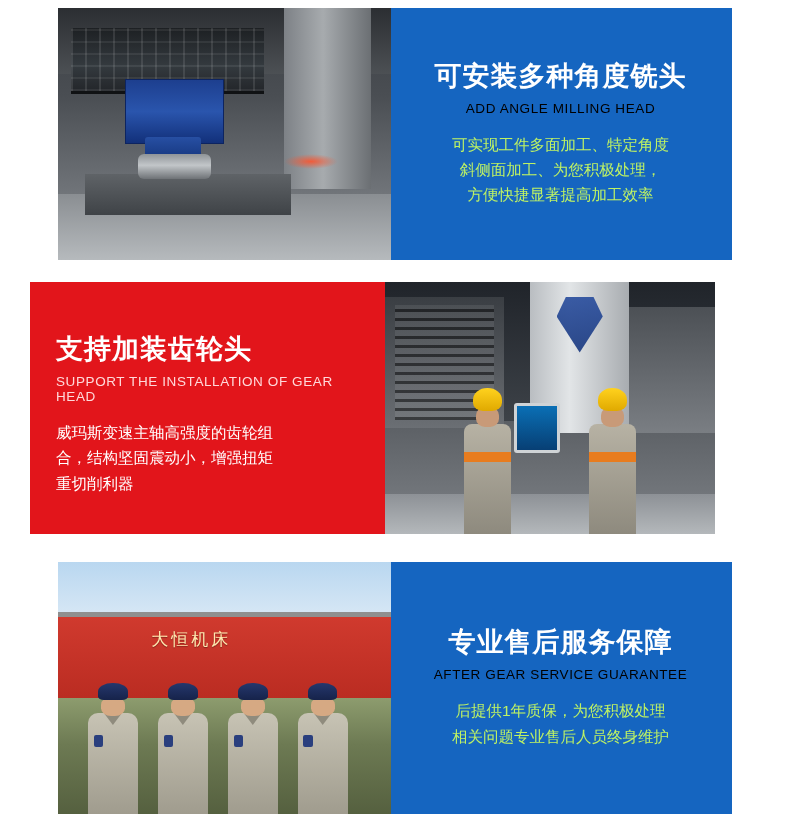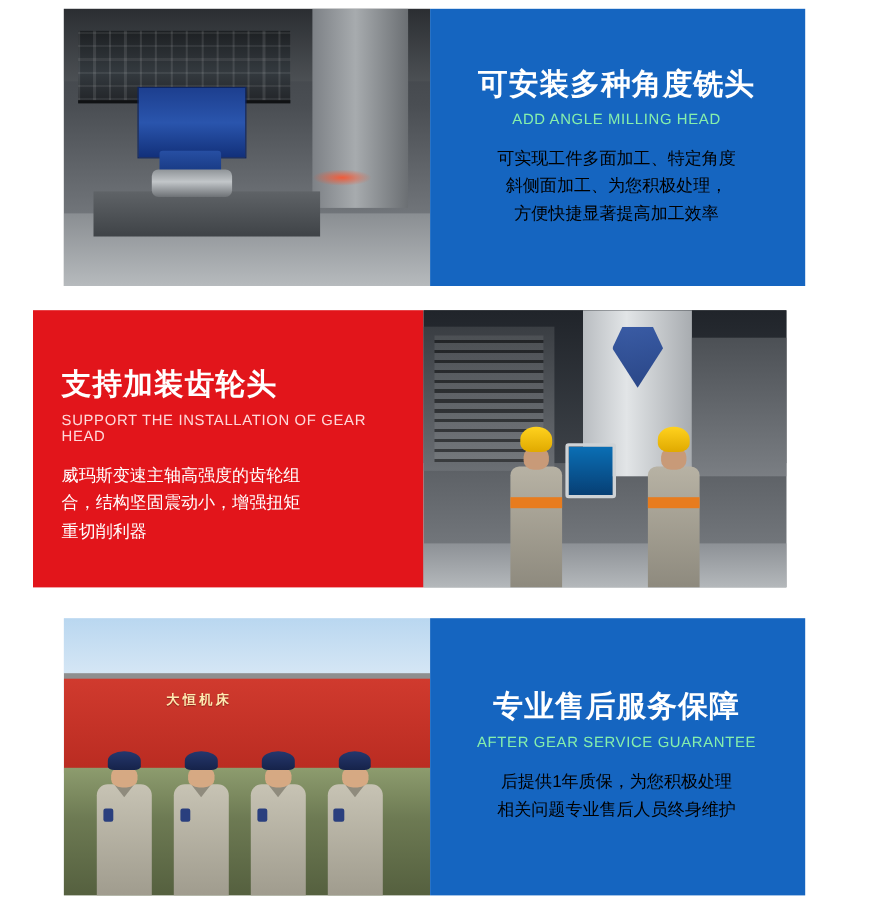--- a/index.html
+++ b/index.html
@@ -44,22 +44,22 @@
   }
   .body-copy {
     font-size: 15.5px;
     line-height: 1.62;
     margin-top: 16px;
   }
   .align-right { text-align: center; }
   .align-left  { text-align: left; }
 
   .on-blue .headline { color: #ffffff; }
-  .on-blue .subhead  { color: #86efac; }
-  .on-blue .body-copy{ color: #000000; }
+  .on-blue .subhead  { color: #000000; }
+  .on-blue .body-copy{ color: #bef264; }
 
   .on-red .headline { color: #ffffff; }
   .on-red .subhead  { color: #ffd9da; }
   .on-red .body-copy{ color: #ffffff; }
 
   
   .photo {
     position: absolute;
     overflow: hidden;
     background: #5c5f63;
@@ -187,21 +187,21 @@
   .p3 .building {
     position:absolute; left:0; top:22%; width:100%; height:34%;
     background: linear-gradient(180deg,#d03a2e 0%, #b92b21 100%);
   }
   .p3 .roof {
     position:absolute; left:0; top:20%; width:100%; height:5%;
     background: #8f8f8f;
   }
   .p3 .bld-text {
     position:absolute; left: 28%; top: 26%;
-    color:#ffe9b0; font-size: 12px; font-weight: bold; letter-spacing: 3px;
+    color:#ffe9b0; font-size: 17px; font-weight: normal; letter-spacing: 3px;
     text-shadow: 0 1px 1px rgba(0,0,0,.35);
   }
   .p3 .ground {
     position:absolute; left:0; bottom:0; width:100%; height:46%;
     background: linear-gradient(180deg,#8d9c6e 0%, #6d7a53 40%, #55603f 100%);
   }
   .p3 .person {
     position:absolute; bottom: 0; width: 17%; height: 52%;
   }
   .p3 .person .cap {

